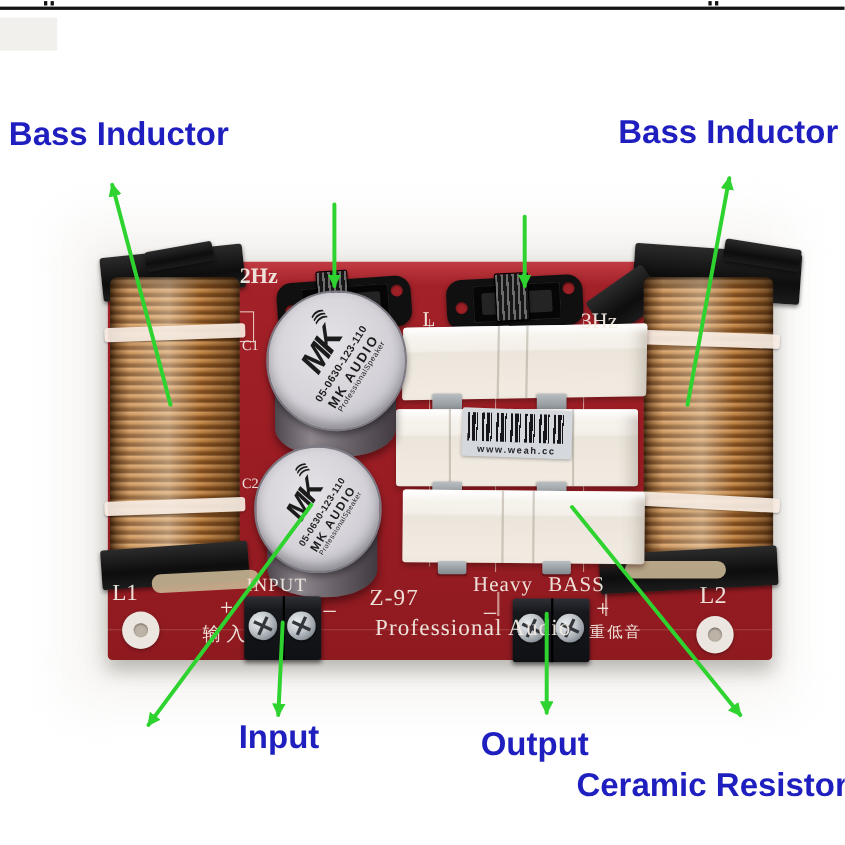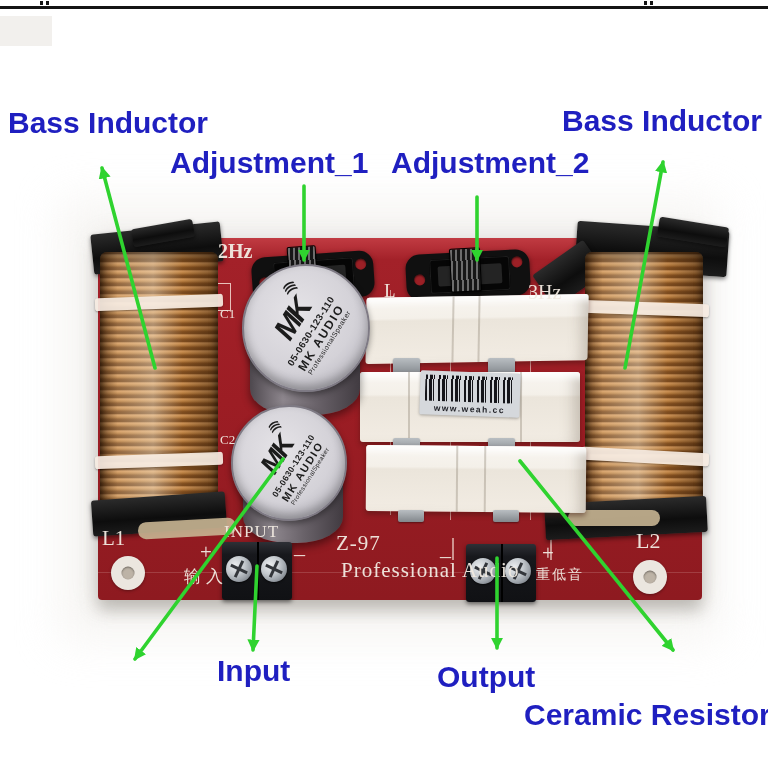--- a/index.html
+++ b/index.html
@@ -217,20 +217,21 @@
     <div class="abs silk" style="left:286px;top:42px;font-size:19px;">L</div>
     <div class="abs silk" style="left:122px;top:68px;font-size:13px;">C1</div>
     <div class="abs silk" style="left:122px;top:194px;font-size:13px;">C2</div>
     <div class="abs silk" style="left:4px;top:288px;font-size:21px;">L1</div>
     <div class="abs silk" style="left:538px;top:290px;font-size:22px;">L2</div>
     <div class="abs silk" style="left:126px;top:284px;font-size:17px;letter-spacing:1px;">INPUT</div>
     <div class="abs silk" style="left:102px;top:302px;font-size:21px;">+</div>
     <div class="abs silk" style="left:196px;top:303px;font-size:22px;">–</div>
     <div class="abs silk" style="left:238px;top:293px;font-size:21px;letter-spacing:1px;">Z-97</div>
     <div class="abs silk" style="left:196px;top:320px;font-size:21px;letter-spacing:1px;padding-left:47px;">Professional Audio</div>
+    <div class="abs silk" style="left:332px;top:283px;font-size:19px;letter-spacing:1px;word-spacing:8px;">Heavy BASS</div>
     <div class="abs silk" style="left:342px;top:305px;font-size:22px;">–</div>
     <div class="abs silk" style="left:444px;top:303px;font-size:21px;">+</div>
     <div class="abs silk" style="left:86px;top:327px;font-size:17px;letter-spacing:5px;">输入</div>
     <div class="abs silk" style="left:438px;top:328px;font-size:14px;letter-spacing:2px;">重低音</div>
 
     <div class="abs hole" style="left:13px;top:318px;">
         <div class="inner"></div>
       </div>
     <div class="abs hole" style="left:535px;top:322px;">
         <div class="inner"></div>
@@ -250,19 +251,17 @@
       <line x1="477" y1="197" x2="477" y2="260" marker-end="url(#ah)"></line>
       <line x1="257" y1="566" x2="253" y2="650" marker-end="url(#ah)"></line>
       <line x1="497" y1="558" x2="497" y2="648" marker-end="url(#ah)"></line>
       <line x1="283" y1="459" x2="135" y2="659" marker-end="url(#ah)"></line>
       <line x1="520" y1="461" x2="673" y2="650" marker-end="url(#ah)"></line>
     </g>
   </svg>
 
   <div class="abs lbl" style="left:8px;top:106px;">Bass Inductor</div>
   <div class="abs lbl" style="left:562px;top:104px;">Bass Inductor</div>
-  <div class="abs lbl" style="left:170px;top:146px;">Adjustment_1</div>
-  <div class="abs lbl" style="left:391px;top:146px;">Adjustment_2</div>
   <div class="abs lbl" style="left:217px;top:654px;">Input</div>
   <div class="abs lbl" style="left:437px;top:660px;">Output</div>
   <div class="abs lbl" style="left:524px;top:698px;">Ceramic Resistor</div>
 
 </div>
 
 </body></html>

